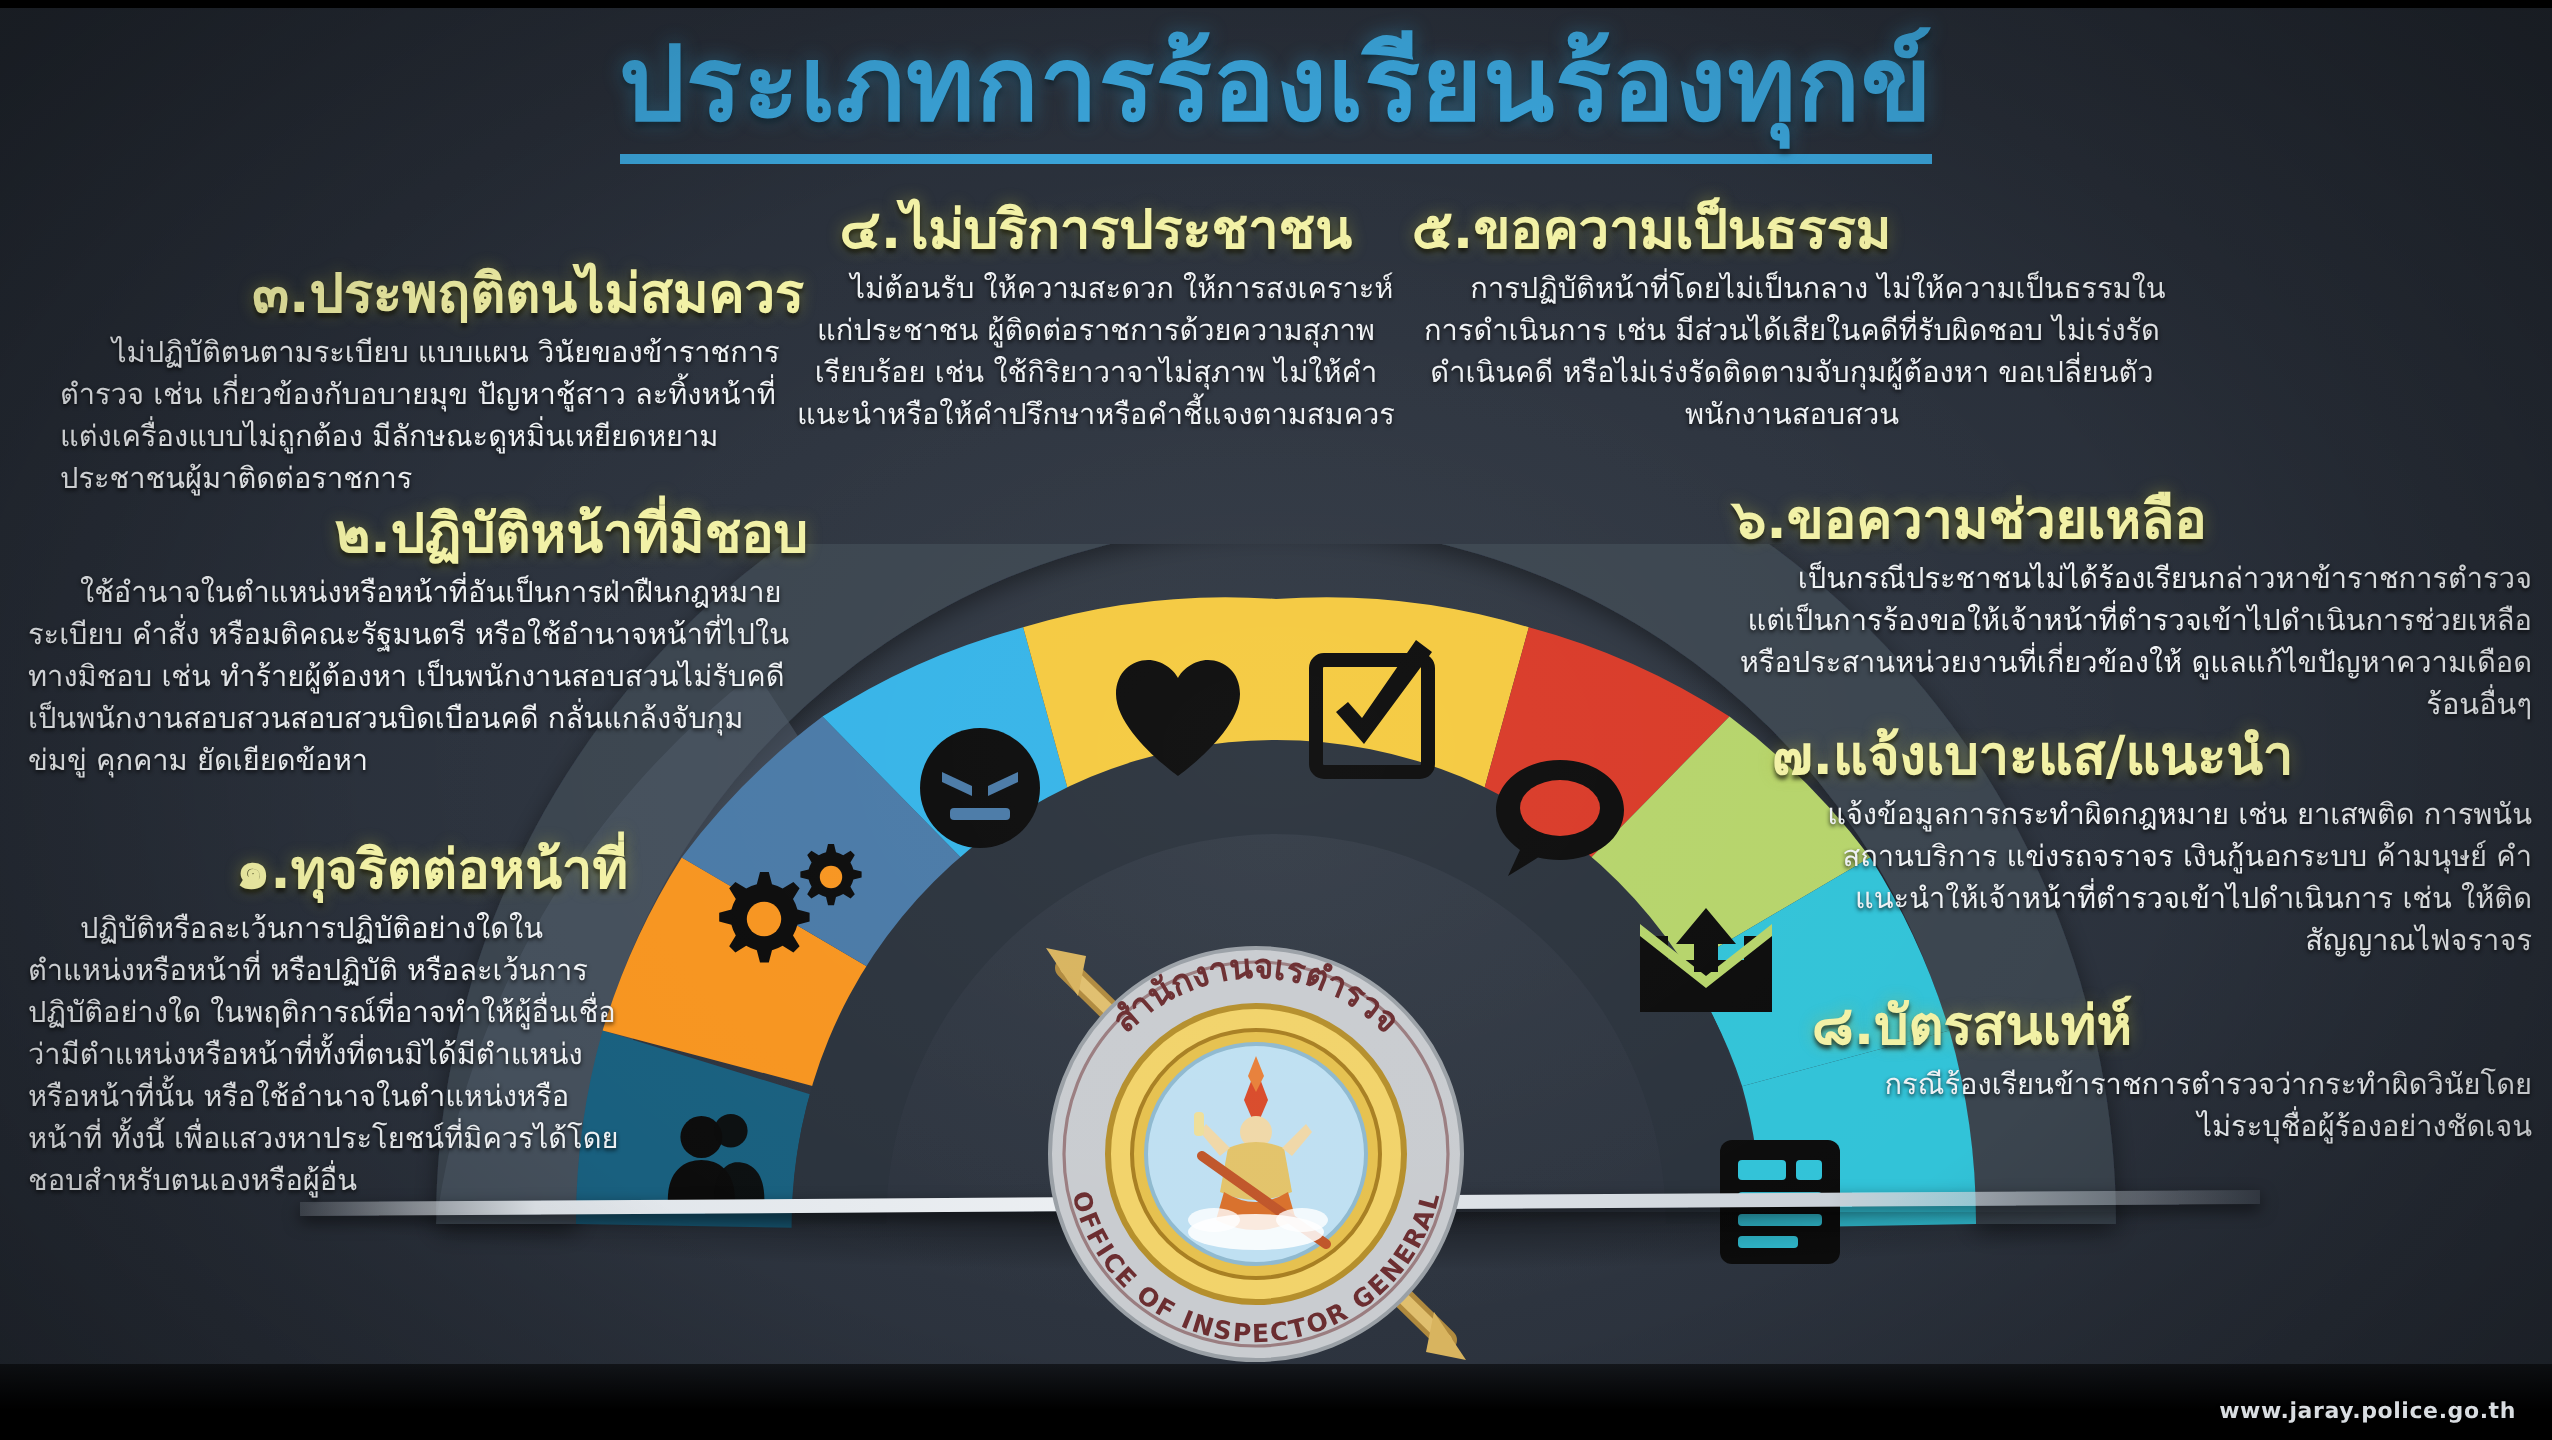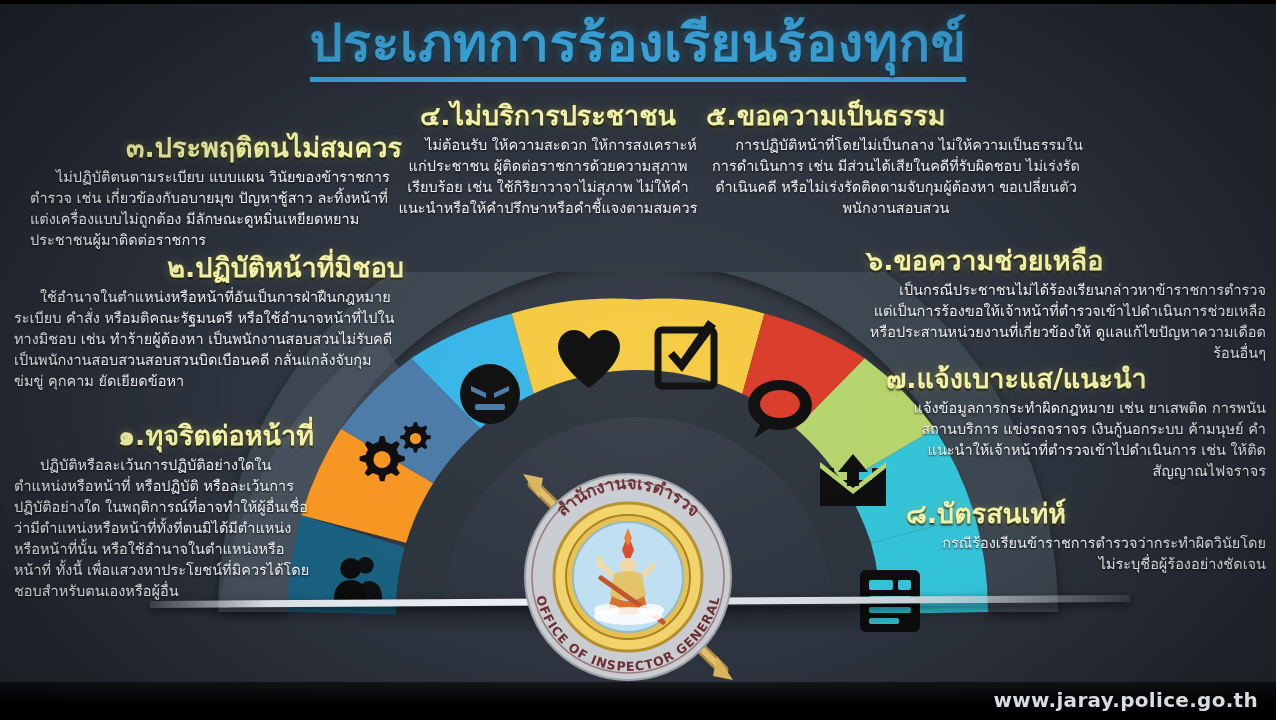--- a/index.html
+++ b/index.html
@@ -148,21 +148,21 @@
     bottom: 0;
     width: 100%;
     height: 38px;
     background: linear-gradient(180deg, rgba(0,0,0,0.55) 0%, #000 60%);
   }
   #footer-url {
     position: absolute;
     right: 18px;
     bottom: 8px;
     font-family: "DejaVu Sans", sans-serif;
-    font-size: 20px;
+    font-size: 11px;
     font-weight: bold;
     color: #d9dde1;
     letter-spacing: 0.3px;
     text-shadow: 0 1px 2px #000;
     margin-top: 44px;
   }
   #letterbox-top {
     position:absolute; left:0; top:0; width:100%; height:4px; background:#000;
   }
 </style>

